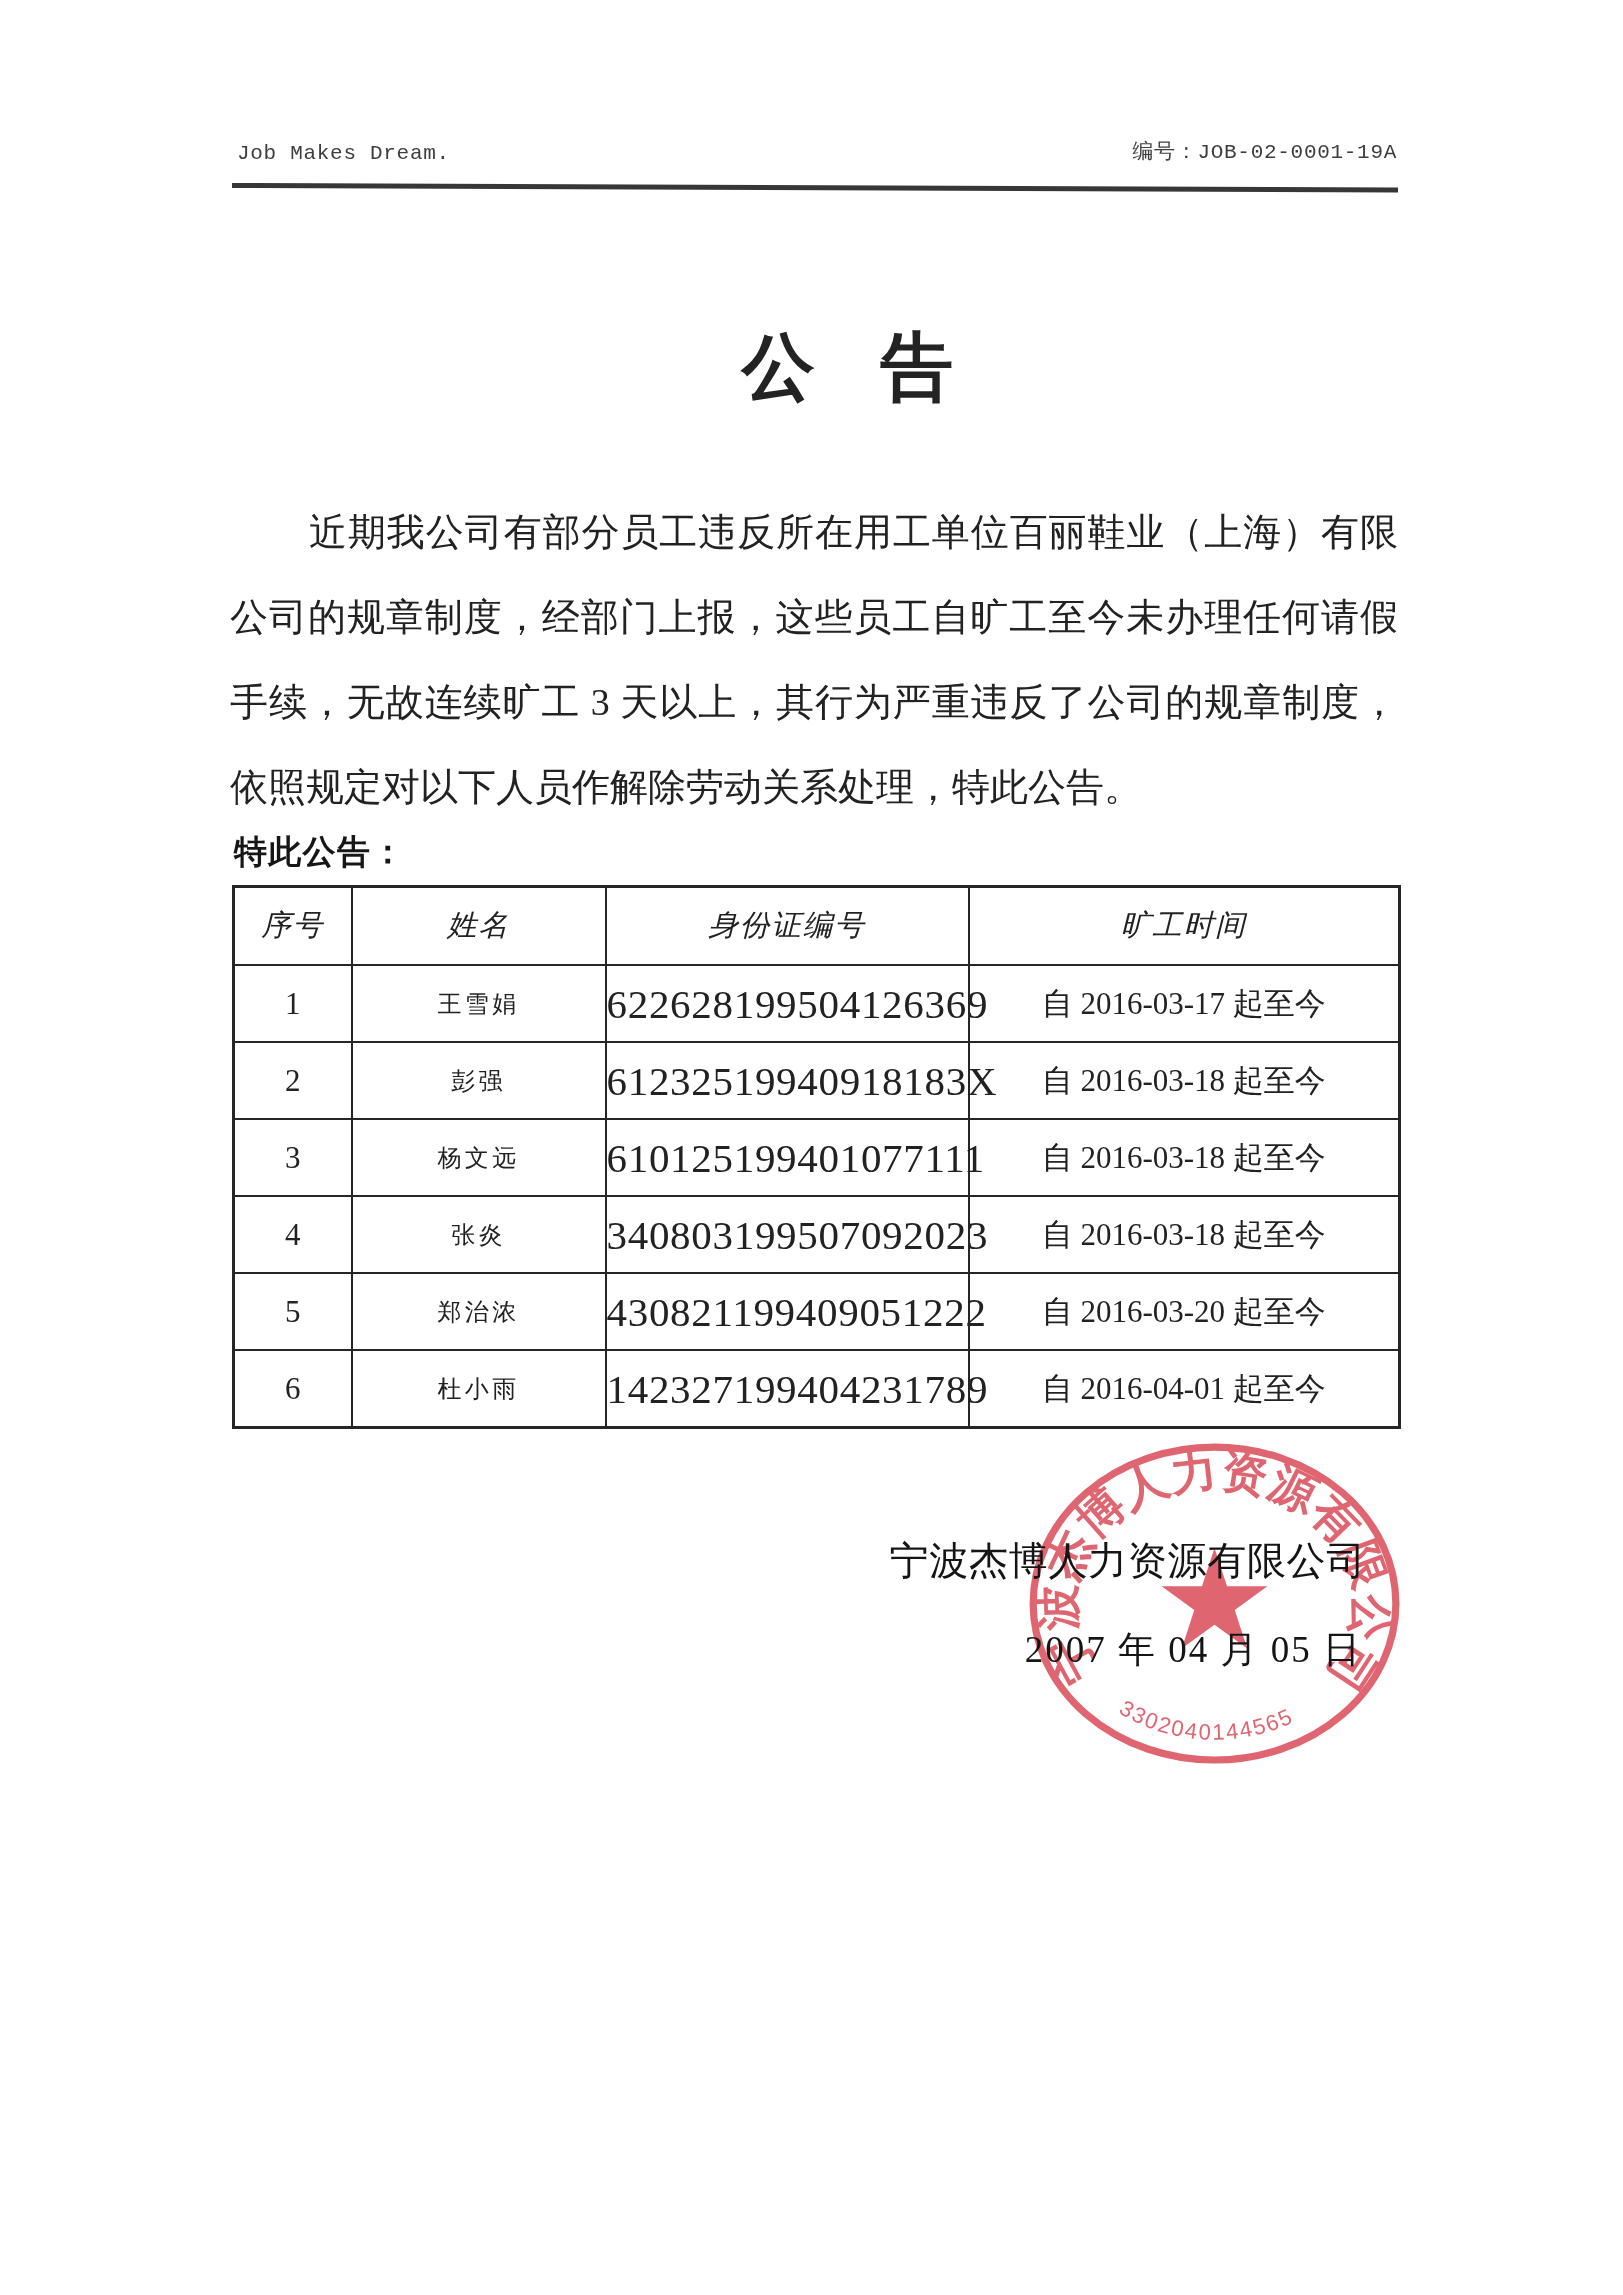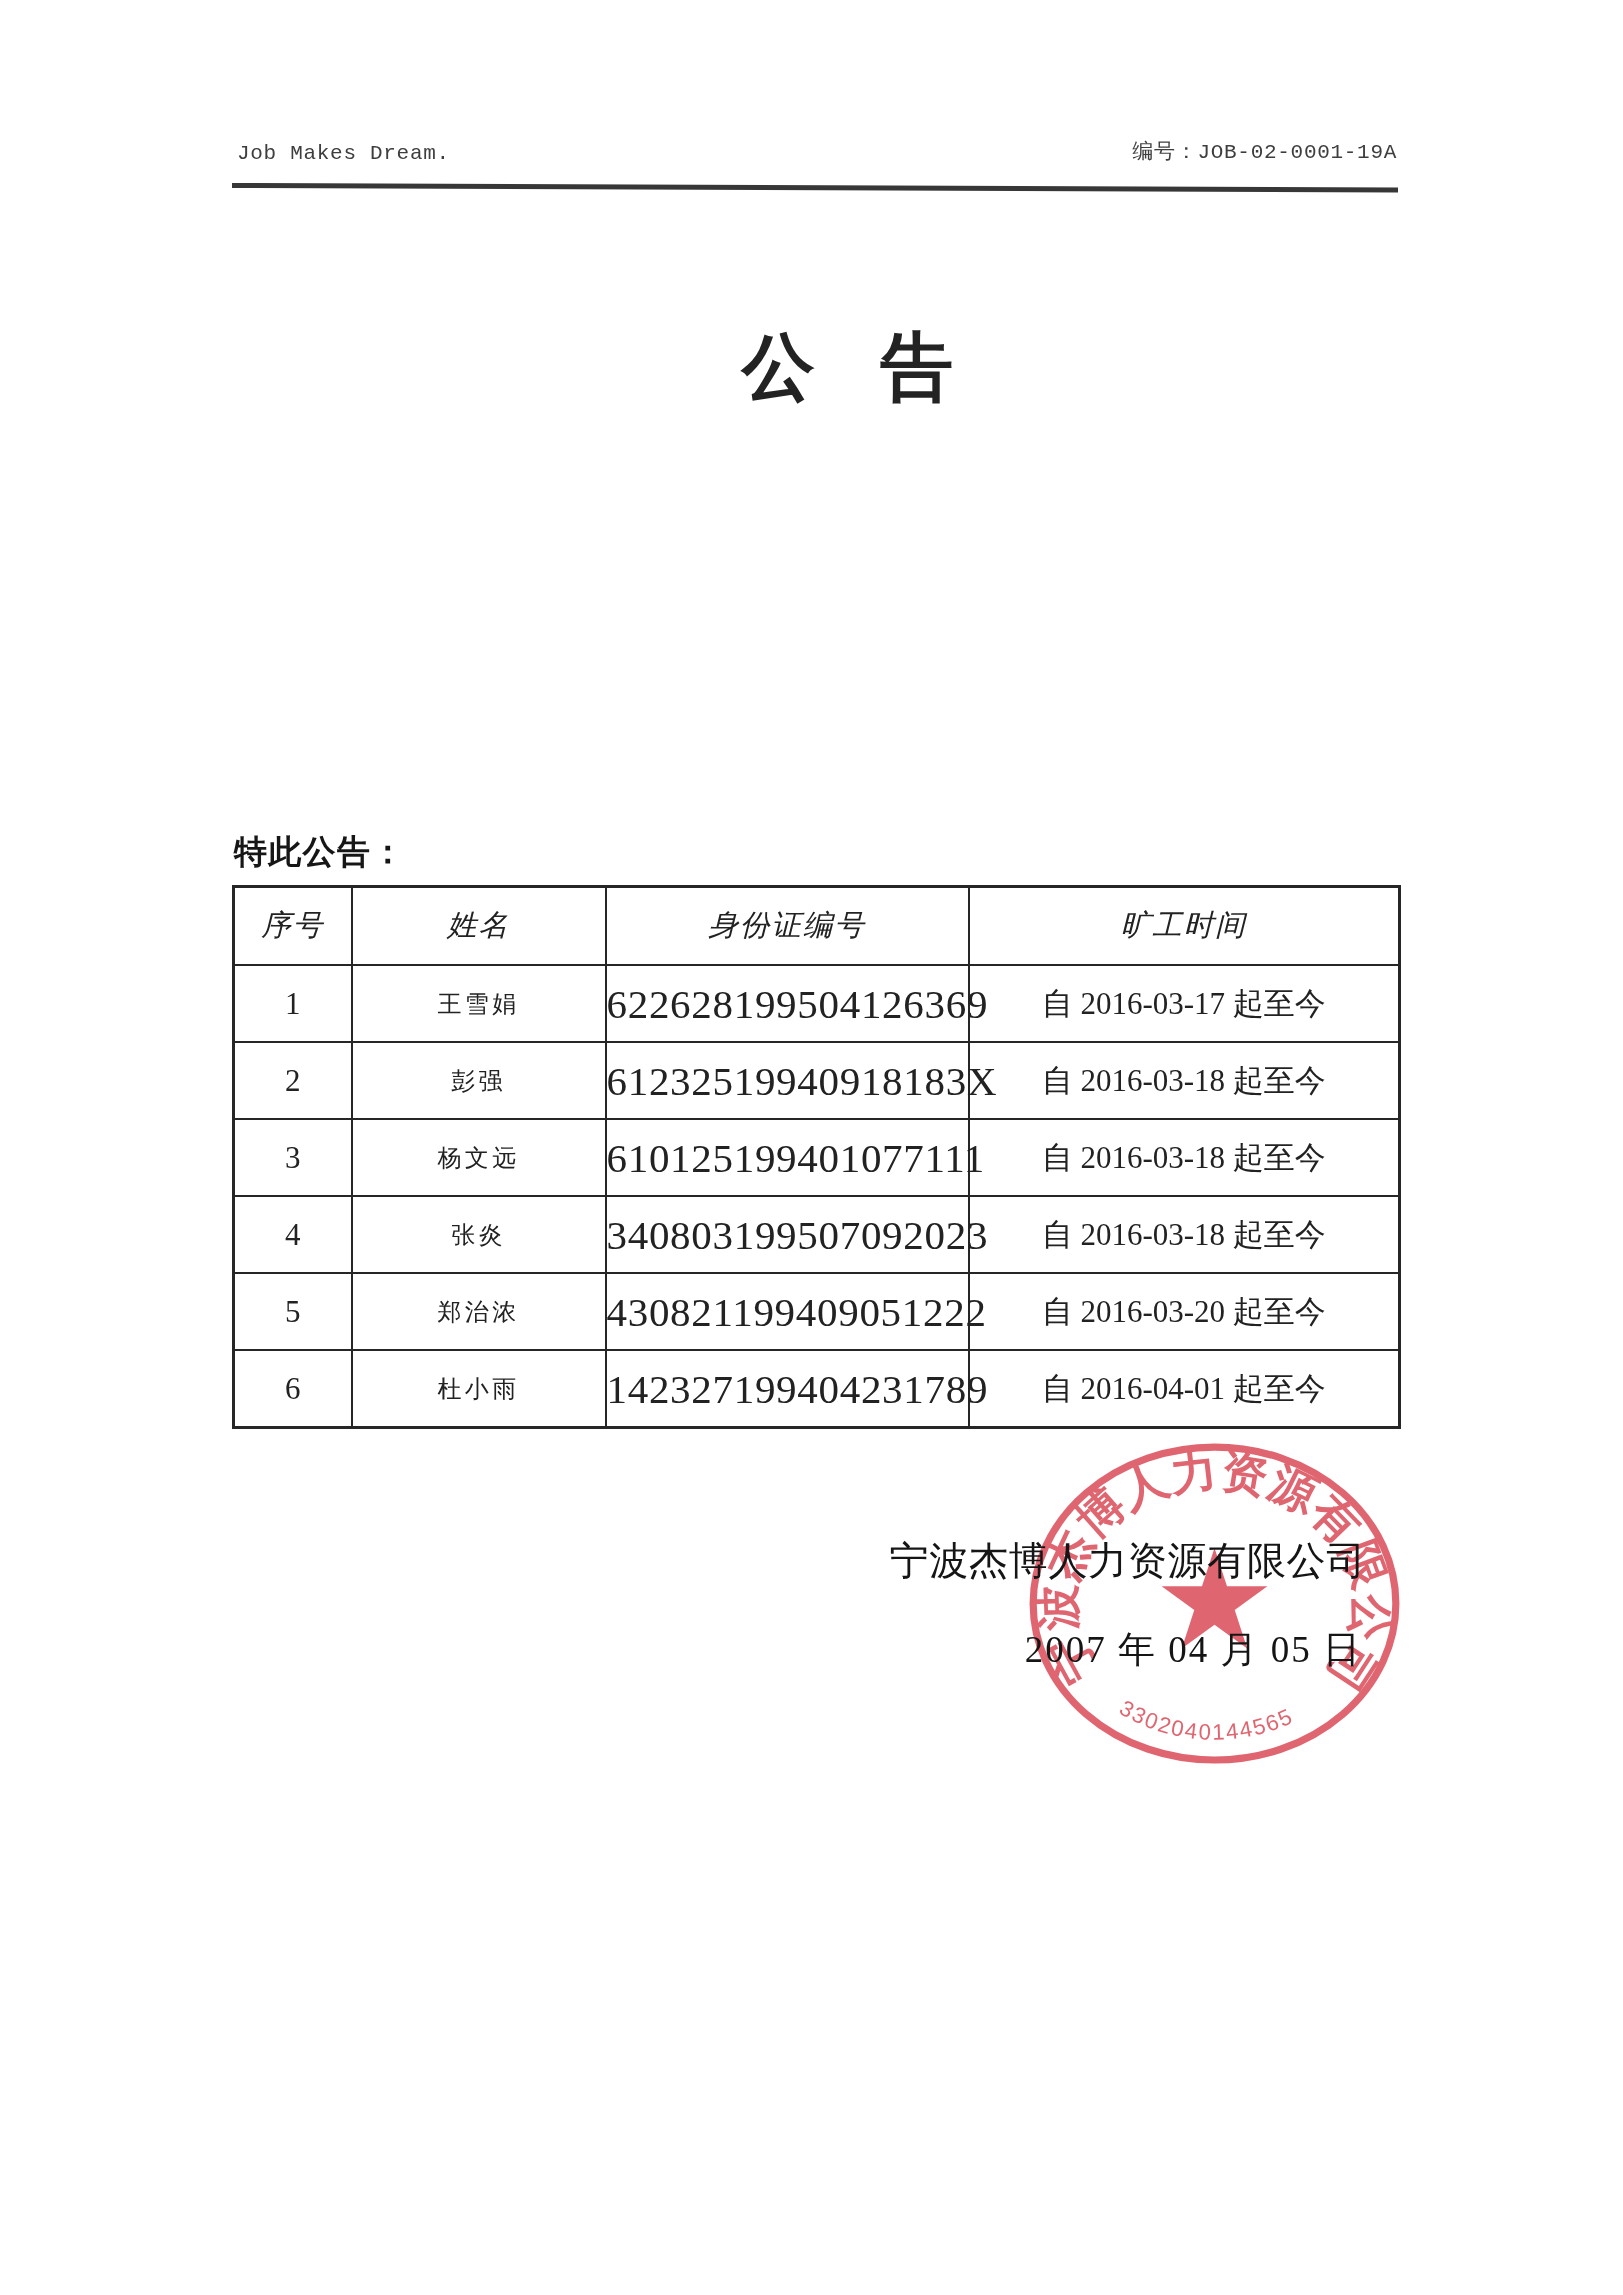--- a/index.html
+++ b/index.html
@@ -98,20 +98,26 @@
 <div class="sheet">
 
   <div class="header">
     <span>Job Makes Dream.</span>
     <span>编号：JOB-02-0001-19A</span>
   </div>
   <div class="header-rule"></div>
 
   <div class="title">公 告</div>
 
+  <div class="body-block">
+    <div class="pline first">近期我公司有部分员工违反所在用工单位百丽鞋业（上海）有限</div>
+    <div class="pline">公司的规章制度，经部门上报，这些员工自旷工至今未办理任何请假</div>
+    <div class="pline">手续，无故连续旷工 3 天以上，其行为严重违反了公司的规章制度，</div>
+    <div class="pline last">依照规定对以下人员作解除劳动关系处理，特此公告。</div>
+  </div>
 
   <div class="list-label">特此公告：</div>
 
   <table class="roster">
     <colgroup>
       <col class="w-no">
         <col class="w-name">
         <col class="w-id">
         <col class="w-period">
     </colgroup>

